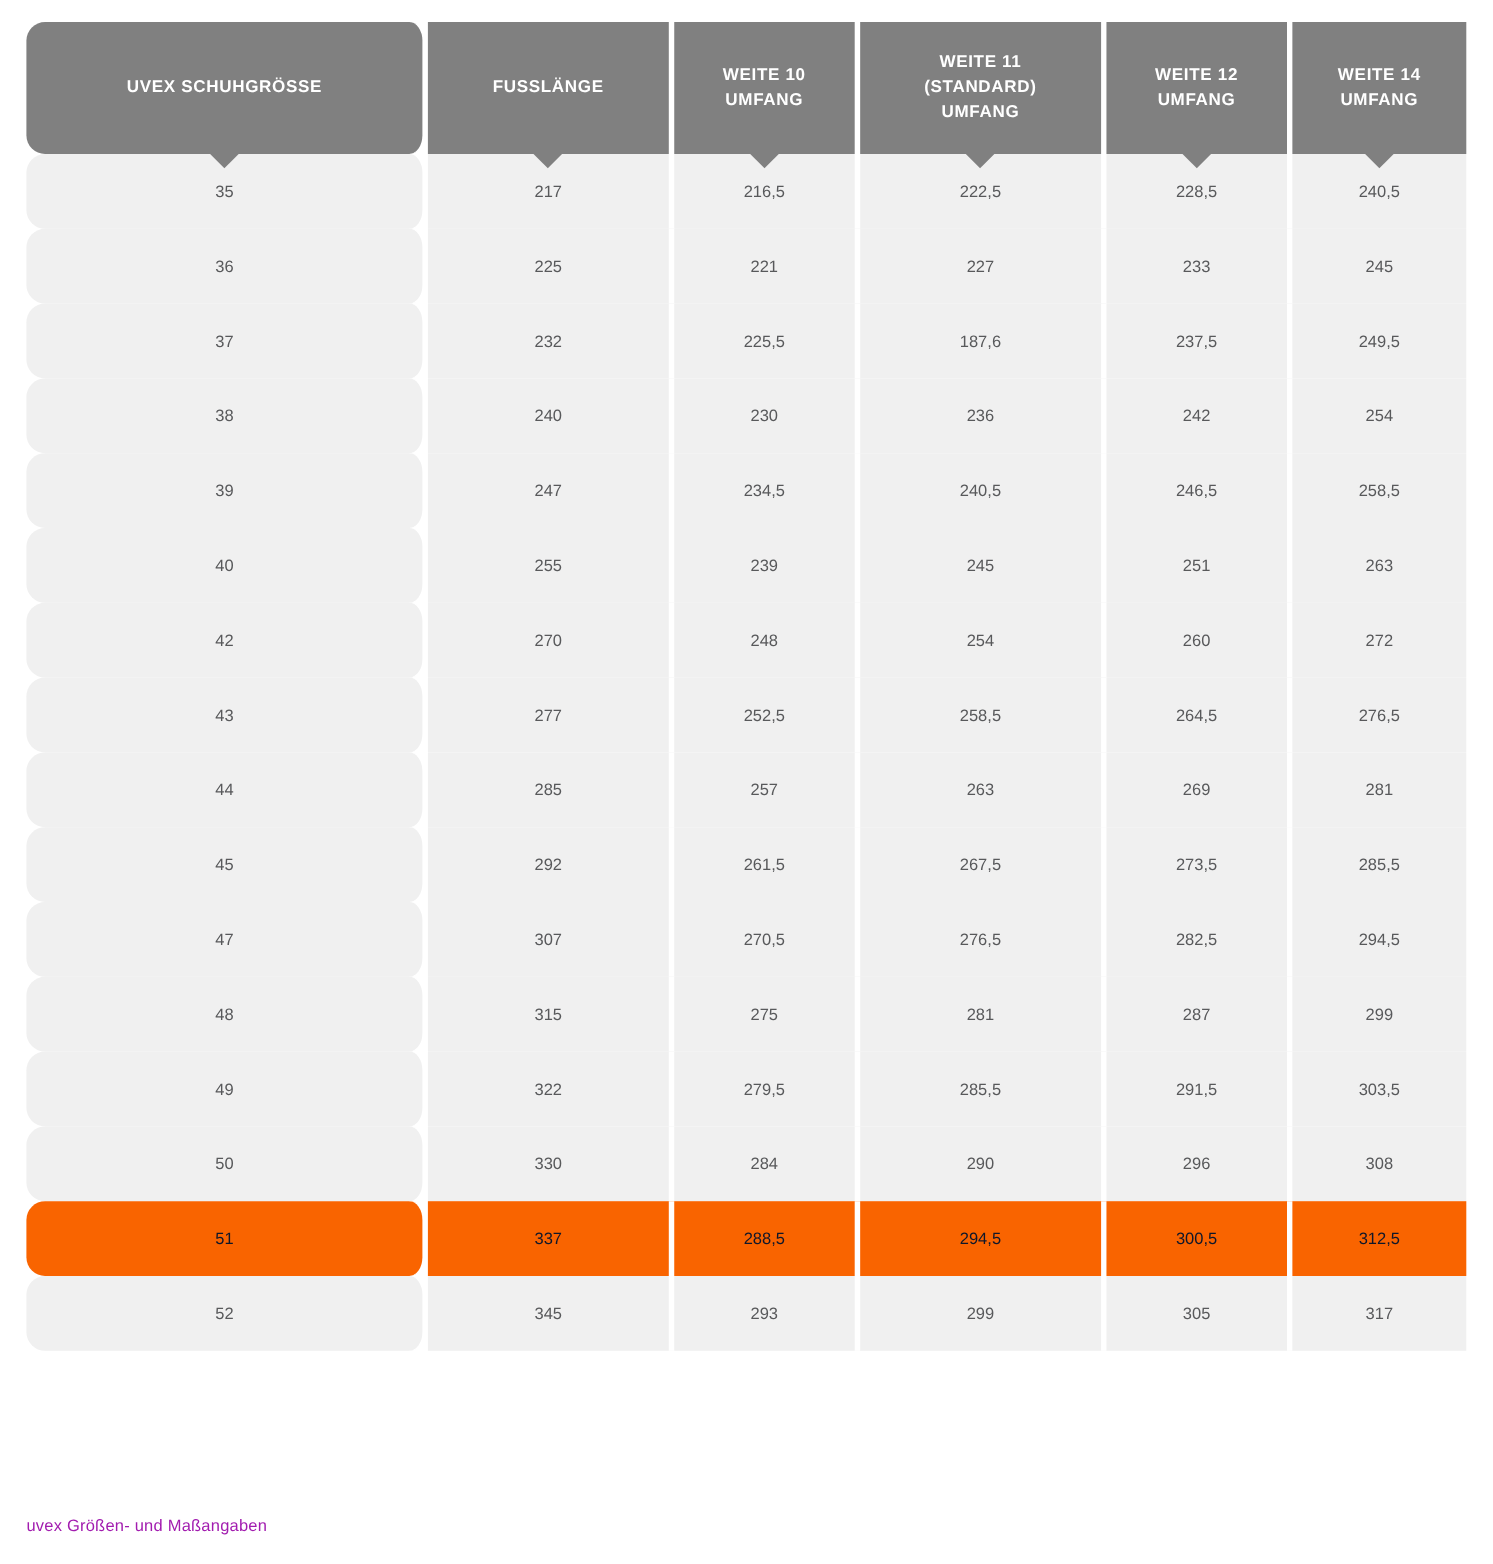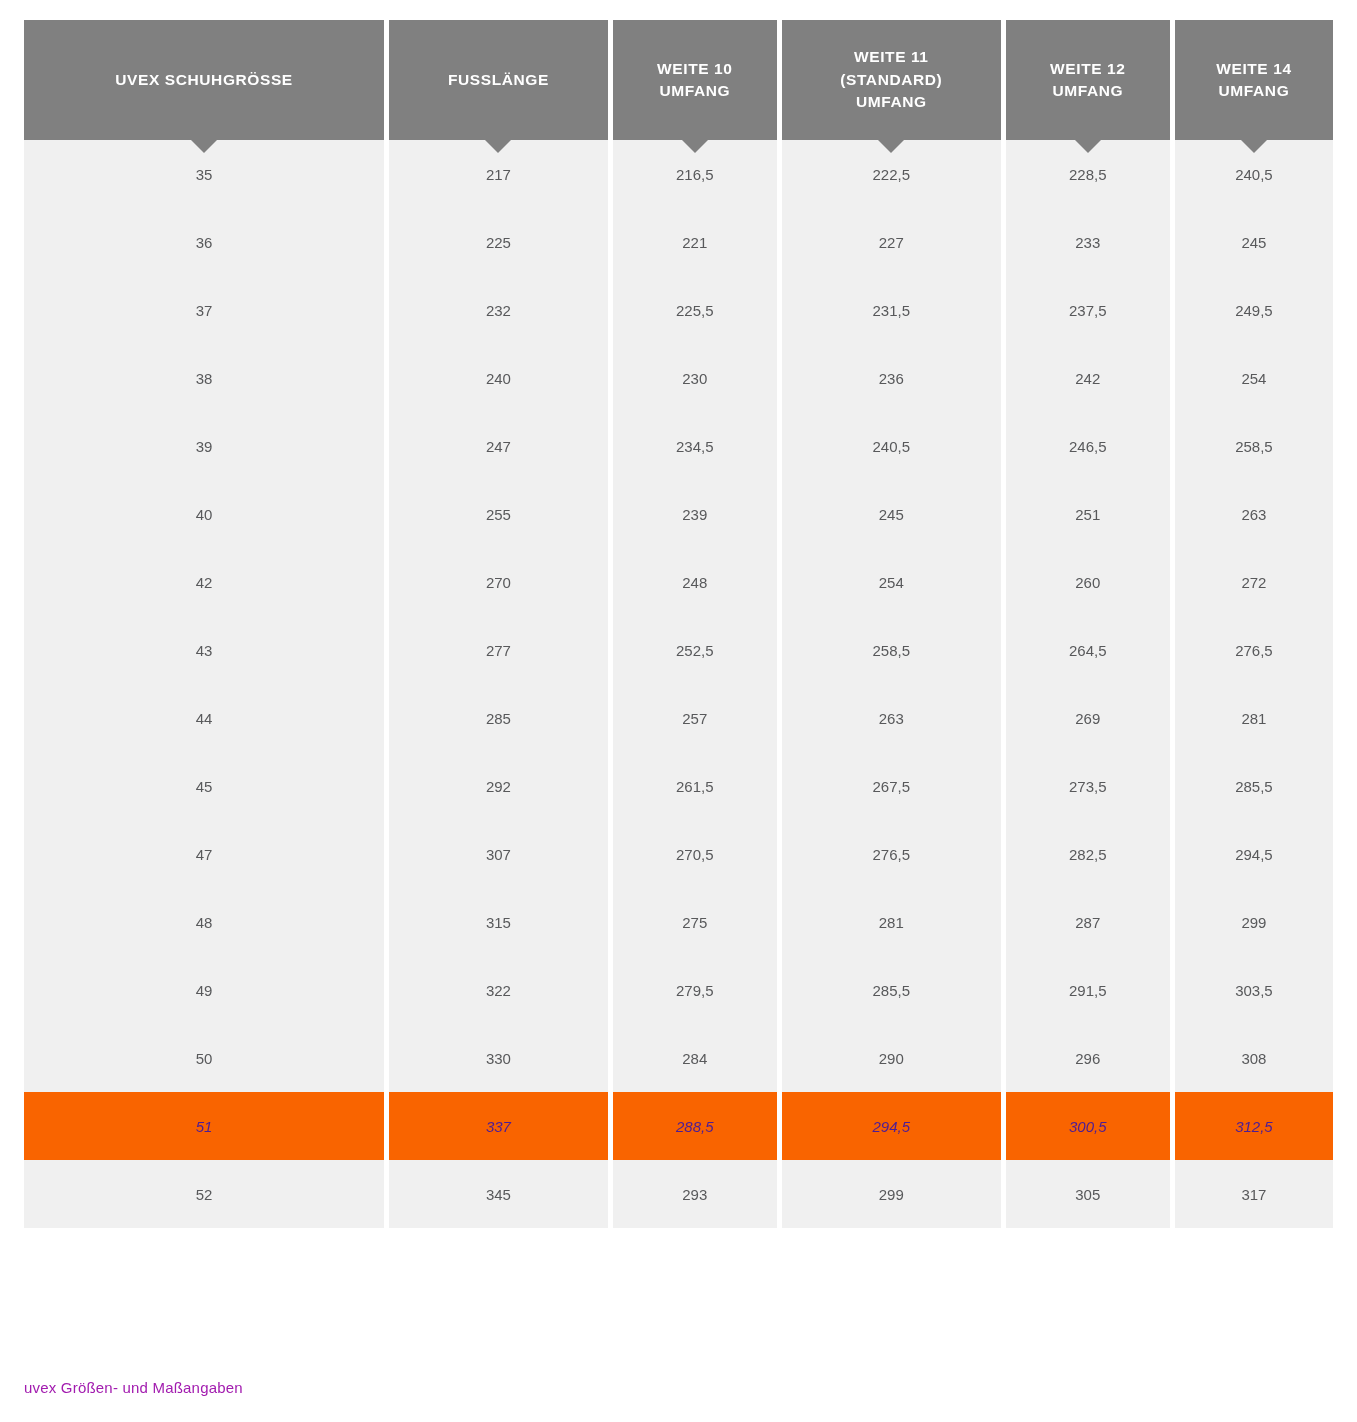--- a/index.html
+++ b/index.html
@@ -75,26 +75,25 @@
     text-align: center;
     vertical-align: middle;
     height: 68px;
     padding: 0 6px;
     border-right: 5px solid #ffffff;
   }
   .tbody-row td:last-child { border-right: none; }
 
   .tbody-row.is-highlight td {
     background: #f96400;
-    color: #4c1d95;
-    font-style: italic;
-  }
-
-  
-  .col-size   { width: 380px; }
+    color: #0f172a;
+  }
+
+  
+  .col-size   { width: 380px; border-radius: 17px; }
   .col-len    { width: 222px; margin-left: 19px; }
   .col-w10    { width: 164px; margin-top: 48px; }
   .col-w11    { width: 222px; }
   .col-w12    { width: 164px; }
   .col-w14    { width: 157px; }
 
   
   .table-caption {
     position: absolute;
     left: 24px;
@@ -158,21 +157,21 @@
           <td class="col-len">225</td>
           <td class="col-w10">221</td>
           <td class="col-w11">227</td>
           <td class="col-w12">233</td>
           <td class="col-w14">245</td>
         </tr>
         <tr class="tbody-row">
           <td class="col-size">37</td>
           <td class="col-len">232</td>
           <td class="col-w10">225,5</td>
-          <td class="col-w11">231,5</td>
+          <td class="col-w11">187,6</td>
           <td class="col-w12">237,5</td>
           <td class="col-w14">249,5</td>
         </tr>
         <tr class="tbody-row">
           <td class="col-size">38</td>
           <td class="col-len">240</td>
           <td class="col-w10">230</td>
           <td class="col-w11">236</td>
           <td class="col-w12">242</td>
           <td class="col-w14">254</td>

